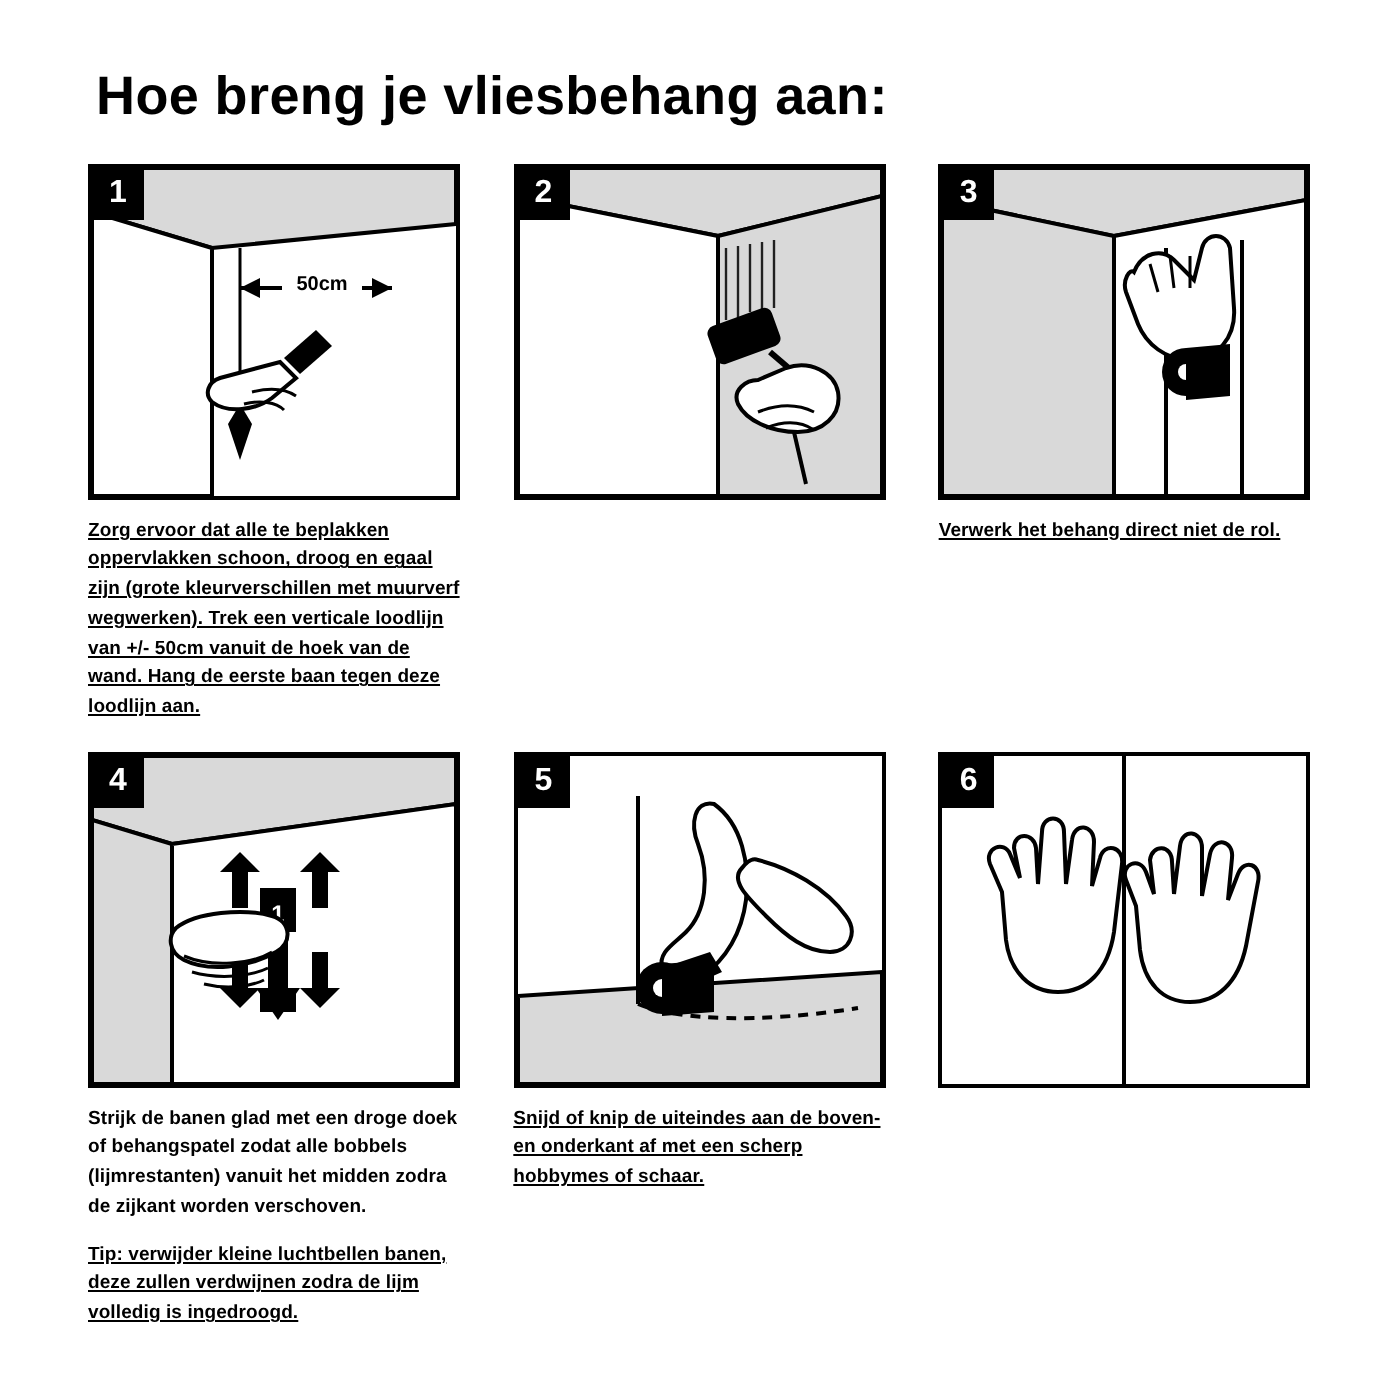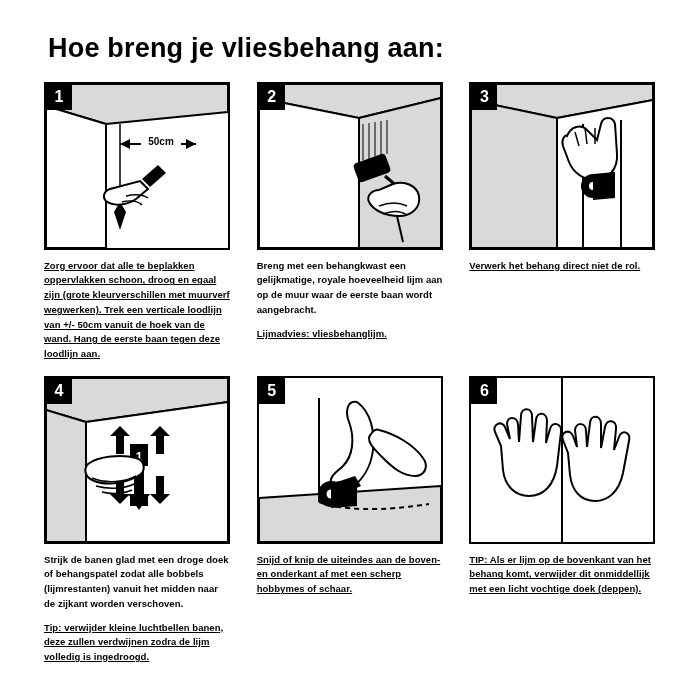--- a/index.html
+++ b/index.html
@@ -132,24 +132,20 @@
 
           <rect x="96" y="74" width="34" height="20" rx="4" fill="#000" transform="rotate(-20 113 84)"></rect>
           <line x1="126" y1="92" x2="140" y2="104" stroke="#000" stroke-width="3"></line>
 
           <path d="M134 100 c12 -4 24 2 26 12 2 12 -8 20 -20 20 -14 0 -26 -6 -30 -14 -3 -7 4 -12 10 -12 l14 -6 z" fill="#fff" stroke="#000" stroke-width="2"></path>
           <path d="M120 122 c10 -4 20 -4 28 0" fill="none" stroke="#000" stroke-width="1.5"></path>
           <path d="M124 130 c10 -4 18 -3 24 1" fill="none" stroke="#000" stroke-width="1.5"></path>
           <path d="M138 132 l6 26" fill="none" stroke="#000" stroke-width="2"></path>
         </svg>
       </div>
-      <div class="caption">
-        <p>Breng met een behangkwast een gelijkmatige, royale hoeveelheid lijm aan op de muur waar de eerste baan wordt aangebracht.</p>
-        <p>Lijmadvies: vliesbehanglijm.</p>
-      </div>
     </div>
 
     <div class="cell">
       <div class="panel">
         <div class="badge">3</div>
         <svg width="182" height="164" viewBox="0 0 182 164">
           <polygon points="0,0 182,0 182,16 86,34 0,16" fill="#d9d9d9" stroke="#000" stroke-width="2"></polygon>
           <polygon points="0,16 86,34 86,164 0,164" fill="#d9d9d9" stroke="#000" stroke-width="2"></polygon>
           <polygon points="86,34 182,16 182,164 86,164" fill="#ffffff" stroke="#000" stroke-width="2"></polygon>
 
@@ -191,21 +187,21 @@
             <polygon points="88,92 88,116 82,116 93,132 104,116 98,116 98,92"></polygon>
           </g>
 
           <path d="M42 86 c10 -8 34 -10 48 -6 10 3 10 14 2 18 -14 8 -34 10 -46 4 -8 -4 -8 -12 -4 -16 z" fill="#fff" stroke="#000" stroke-width="2"></path>
           <path d="M46 100 c14 6 34 4 44 -2" fill="none" stroke="#000" stroke-width="1.5"></path>
           <path d="M50 108 c14 4 30 2 38 -2" fill="none" stroke="#000" stroke-width="1.5"></path>
           <path d="M56 114 c12 3 24 1 30 -2" fill="none" stroke="#000" stroke-width="1.5"></path>
         </svg>
       </div>
       <div class="caption">
-        <p>Strijk de banen glad met een droge doek of behangspatel zodat alle bobbels (lijmrestanten) vanuit het midden naar de zijkant worden verschoven.</p>
+        <p>Strijk de banen glad met een droge doek of behangspatel zodat alle bobbels (lijmrestanten) vanuit het midden zodra de zijkant worden verschoven.</p>
         <p>Tip: verwijder kleine luchtbellen banen, deze zullen verdwijnen zodra de lijm volledig is ingedroogd.</p>
       </div>
     </div>
 
     <div class="cell">
       <div class="panel">
         <div class="badge">5</div>
         <svg width="182" height="164" viewBox="0 0 182 164">
 
           <rect x="0" y="0" width="182" height="130" fill="#ffffff"></rect>
@@ -236,18 +232,17 @@
           <rect x="0" y="0" width="182" height="164" fill="#ffffff"></rect>
 
           <line x1="91" y1="0" x2="91" y2="164" stroke="#000" stroke-width="2"></line>
 
           <path d="M36 46 c0 -8 10 -8 11 0 l1 18 2 -26 c0 -9 11 -9 11 0 l1 26 3 -22 c1 -9 11 -8 11 1 l-1 22 4 -14 c2 -8 12 -6 11 3 l-4 34 c-3 20 -14 30 -28 30 -14 0 -24 -10 -26 -26 l-2 -24 -6 -14 c-3 -8 7 -12 10 -5 l5 12 z" fill="#ffffff" stroke="#000" stroke-width="2"></path>
 
           <path d="M104 52 c1 -8 11 -8 11 1 l1 16 3 -24 c1 -9 11 -8 11 1 l0 24 4 -21 c2 -9 12 -7 11 2 l-2 21 5 -13 c3 -8 12 -5 10 4 l-6 32 c-4 19 -15 28 -28 28 -14 0 -23 -10 -25 -26 l-2 -22 -5 -13 c-3 -8 7 -12 10 -4 l4 11 z" fill="#ffffff" stroke="#000" stroke-width="2"></path>
         </svg>
       </div>
       <div class="caption">
-        <p>TIP: Als er lijm op de bovenkant van het behang komt, verwijder dit onmiddellijk met een licht vochtige doek (deppen).</p>
       </div>
     </div>
 
   </div>
 </div>
 
 </body></html>

